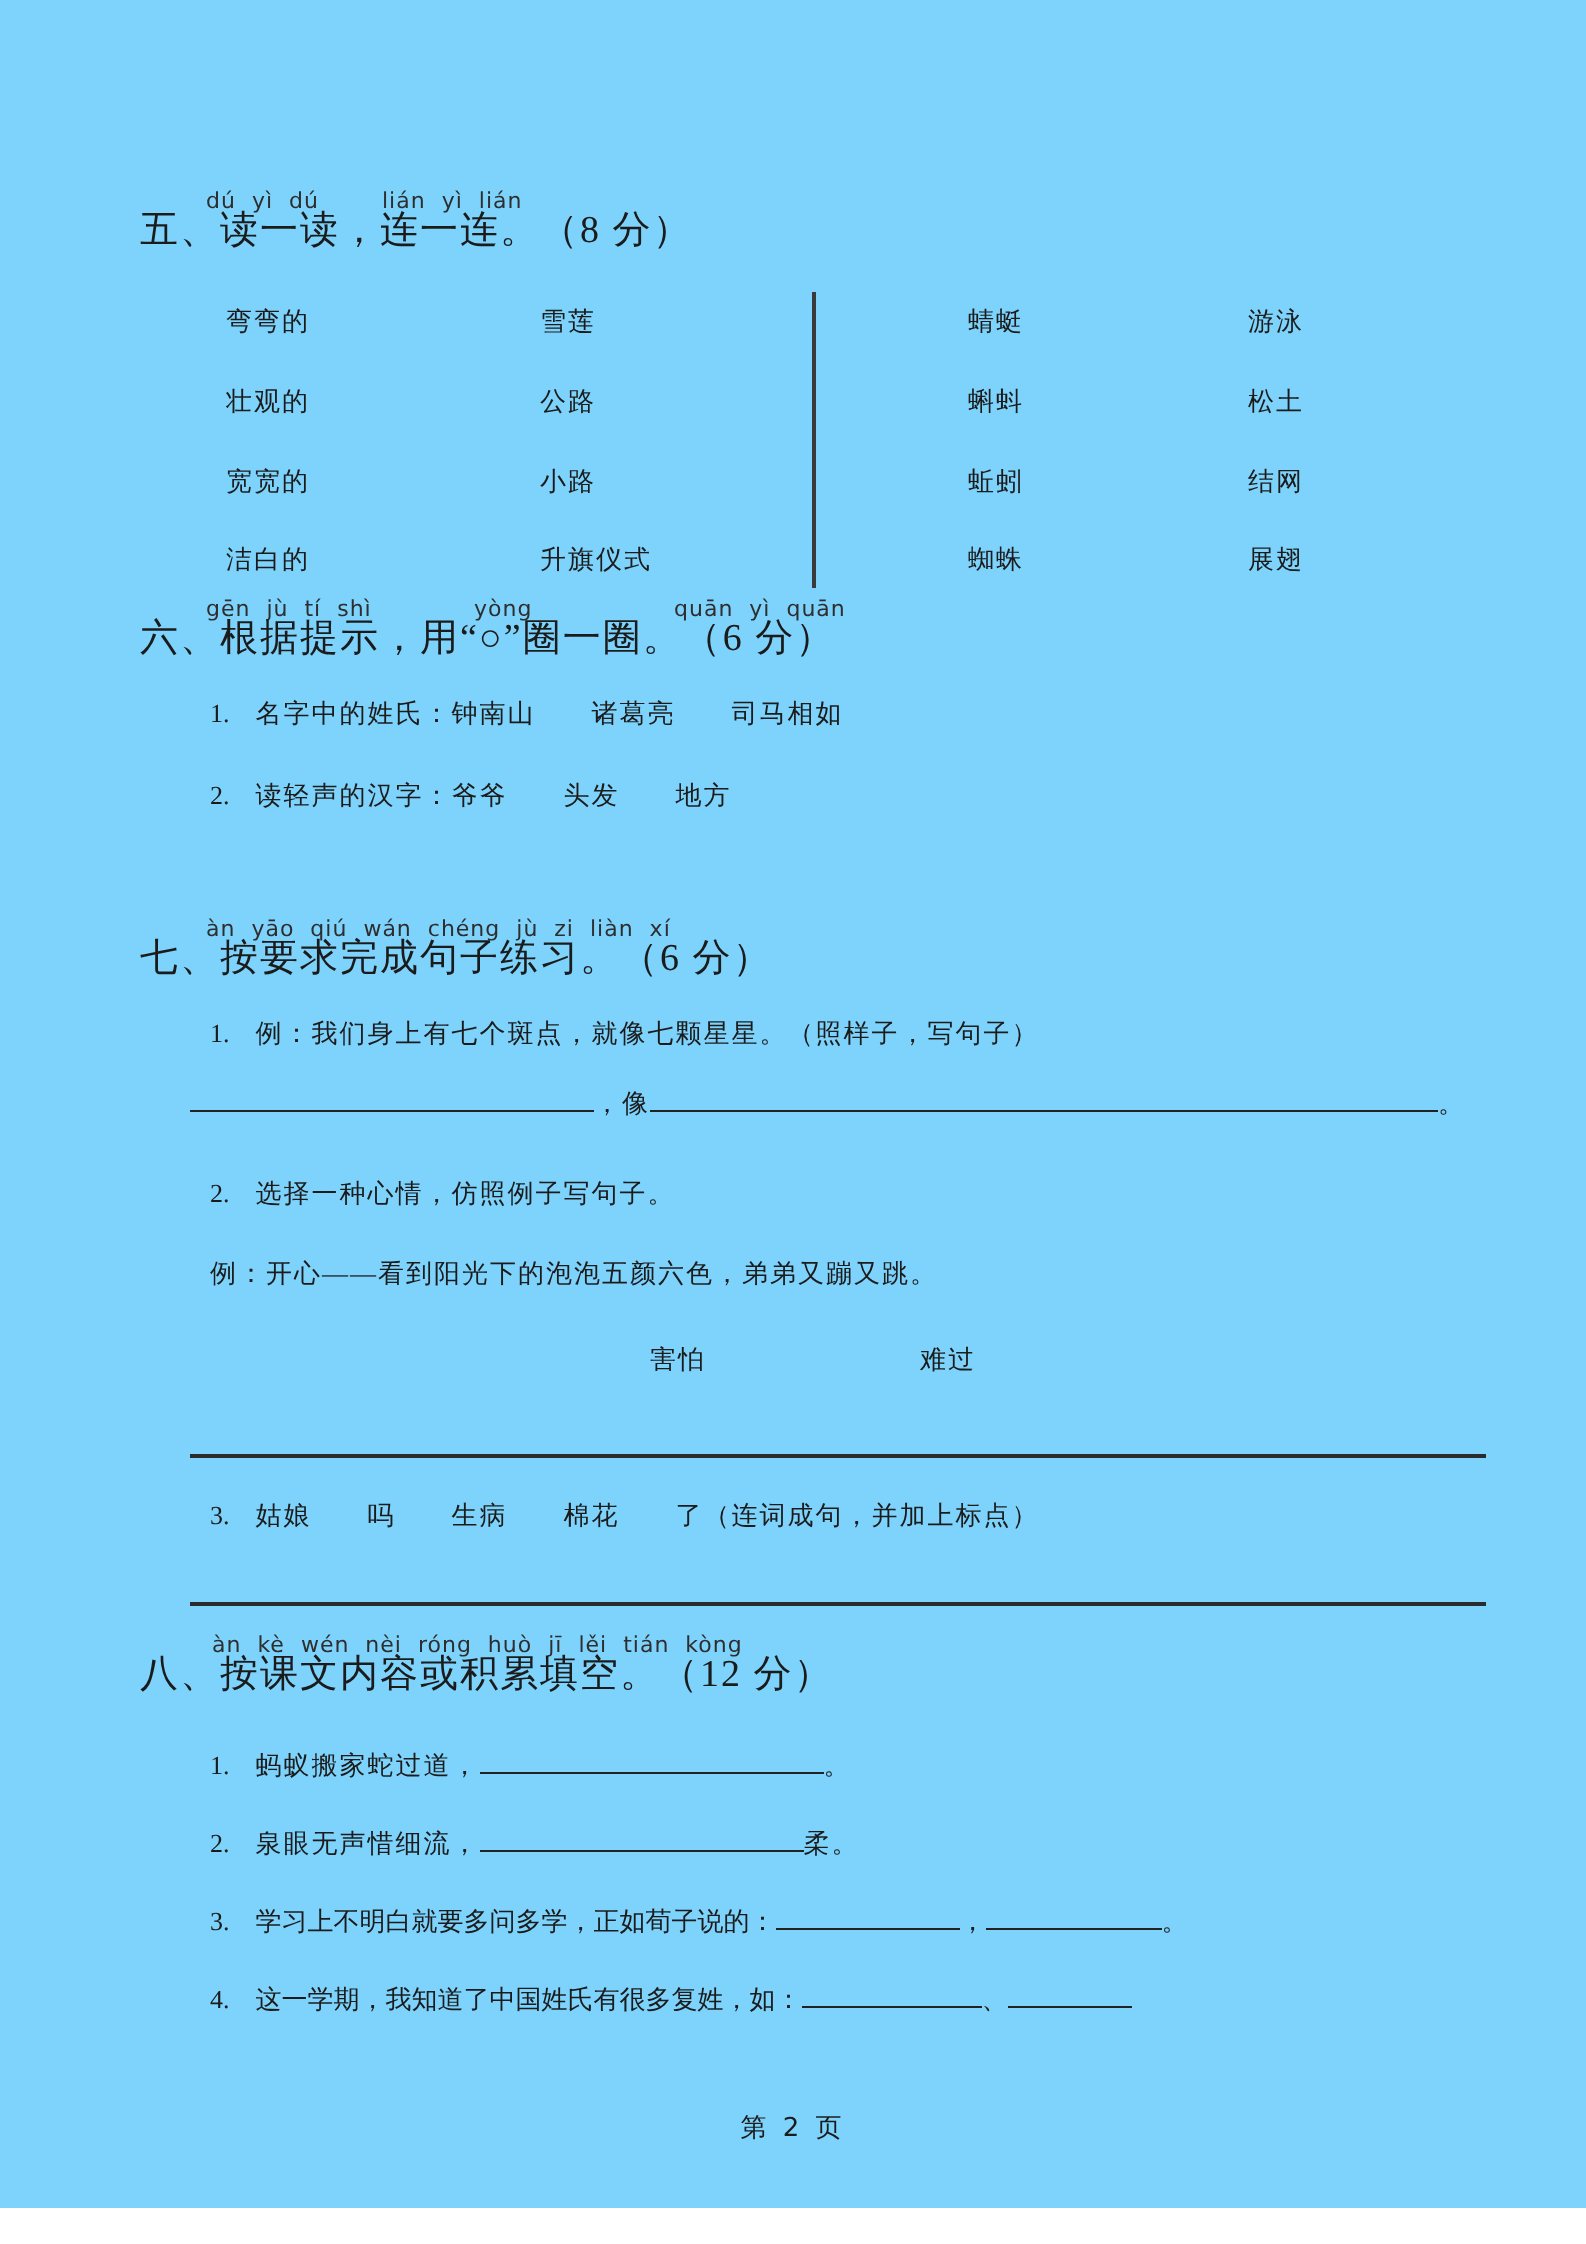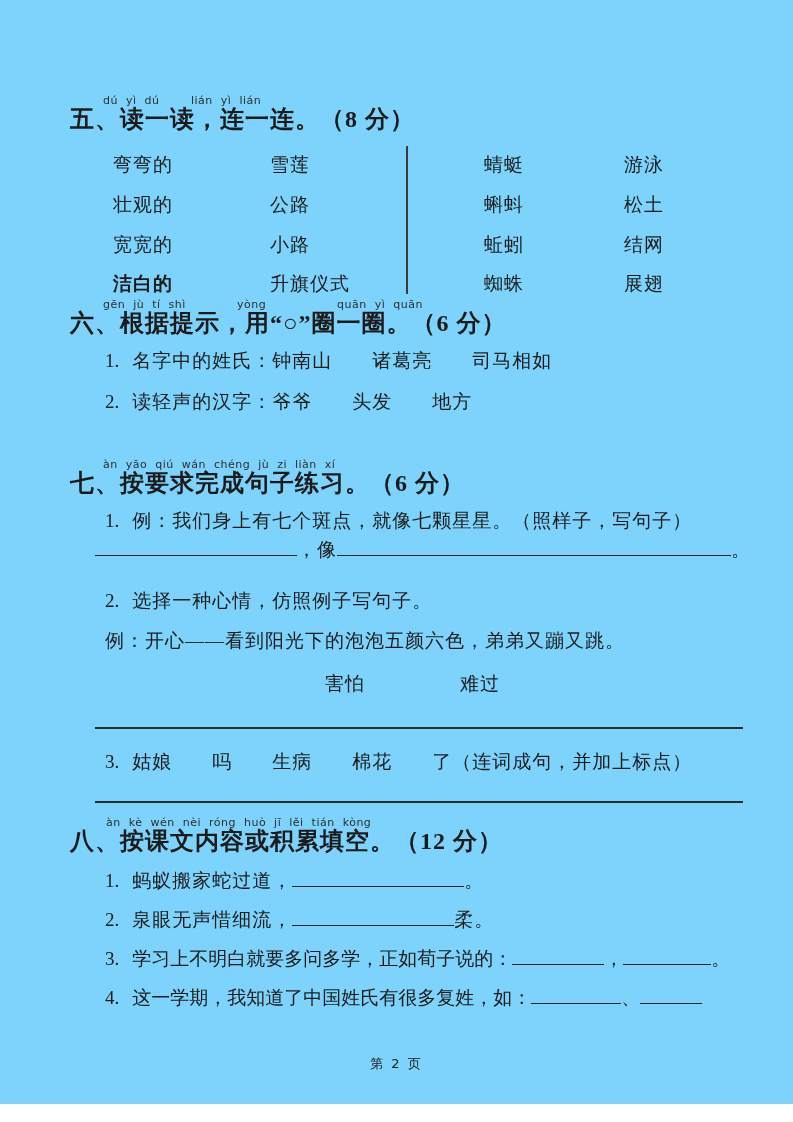--- a/index.html
+++ b/index.html
@@ -8,25 +8,25 @@
     position:relative; width:793px; height:1104px; margin:0 auto;
     background:#7dd3fc; color:#1b1b1b; overflow:hidden;
     font-family:"Liberation Serif","DejaVu Serif",serif;
   }
   .pinyin {
     position:absolute; font-size:11px; line-height:1; color:#2e2e2e;
     font-family:"DejaVu Sans","Liberation Sans",sans-serif;
     letter-spacing:.5px; word-spacing:4px; white-space:nowrap;
   }
   .sec-title {
-    position:absolute; font-size:24px; line-height:1.2; font-weight:bold;
+    position:absolute; font-size:19px; line-height:1.2; font-weight:normal;
     letter-spacing:1px; white-space:nowrap;
   }
   .t {
-    position:absolute; font-size:19px; line-height:1.25;
+    position:absolute; font-size:13px; line-height:1.25;
     letter-spacing:1px; white-space:nowrap;
   }
   .num { display:inline-block; margin-right:13px; letter-spacing:0; }
   .blank {
     display:inline-block; border-bottom:1.6px solid #222;
     height:18px; vertical-align:baseline;
   }
   .vline { position:absolute; width:2px; background:#3a3a3a; }
   .hline { position:absolute; height:2px; background:#2b2b2b; }
   .footer {
@@ -52,21 +52,21 @@
   <span class="t" style="left:113px; top:193px;">壮观的</span>
   <span class="t" style="left:270px; top:193px;">公路</span>
   <span class="t" style="left:484px; top:193px;">蝌蚪</span>
   <span class="t" style="left:624px; top:193px;">松土</span>
 
   <span class="t" style="left:113px; top:233px;">宽宽的</span>
   <span class="t" style="left:270px; top:233px;">小路</span>
   <span class="t" style="left:484px; top:233px;">蚯蚓</span>
   <span class="t" style="left:624px; top:233px;">结网</span>
 
-  <span class="t" style="left:113px; top:272px;font-weight:bold;">洁白的</span>
+  <span class="t" style="left:113px; top:272px;">洁白的</span>
   <span class="t" style="left:270px; top:272px;">升旗仪式</span>
   <span class="t" style="left:484px; top:272px;">蜘蛛</span>
   <span class="t" style="left:624px; top:272px;">展翅</span>
 
   <div class="vline" style="left:406px; top:146px; height:148px;"></div>
 
   <span class="pinyin" style="left:103px; top:299px;">gēn jù tí shì</span>
   <span class="pinyin" style="left:237px; top:299px;">yòng</span>
   <span class="pinyin" style="left:337px; top:299px;">quān yì quān</span>
   <div class="sec-title" style="left:70px; top:309px;">六、根据提示，用“○”圈一圈。（6 分）</div>

